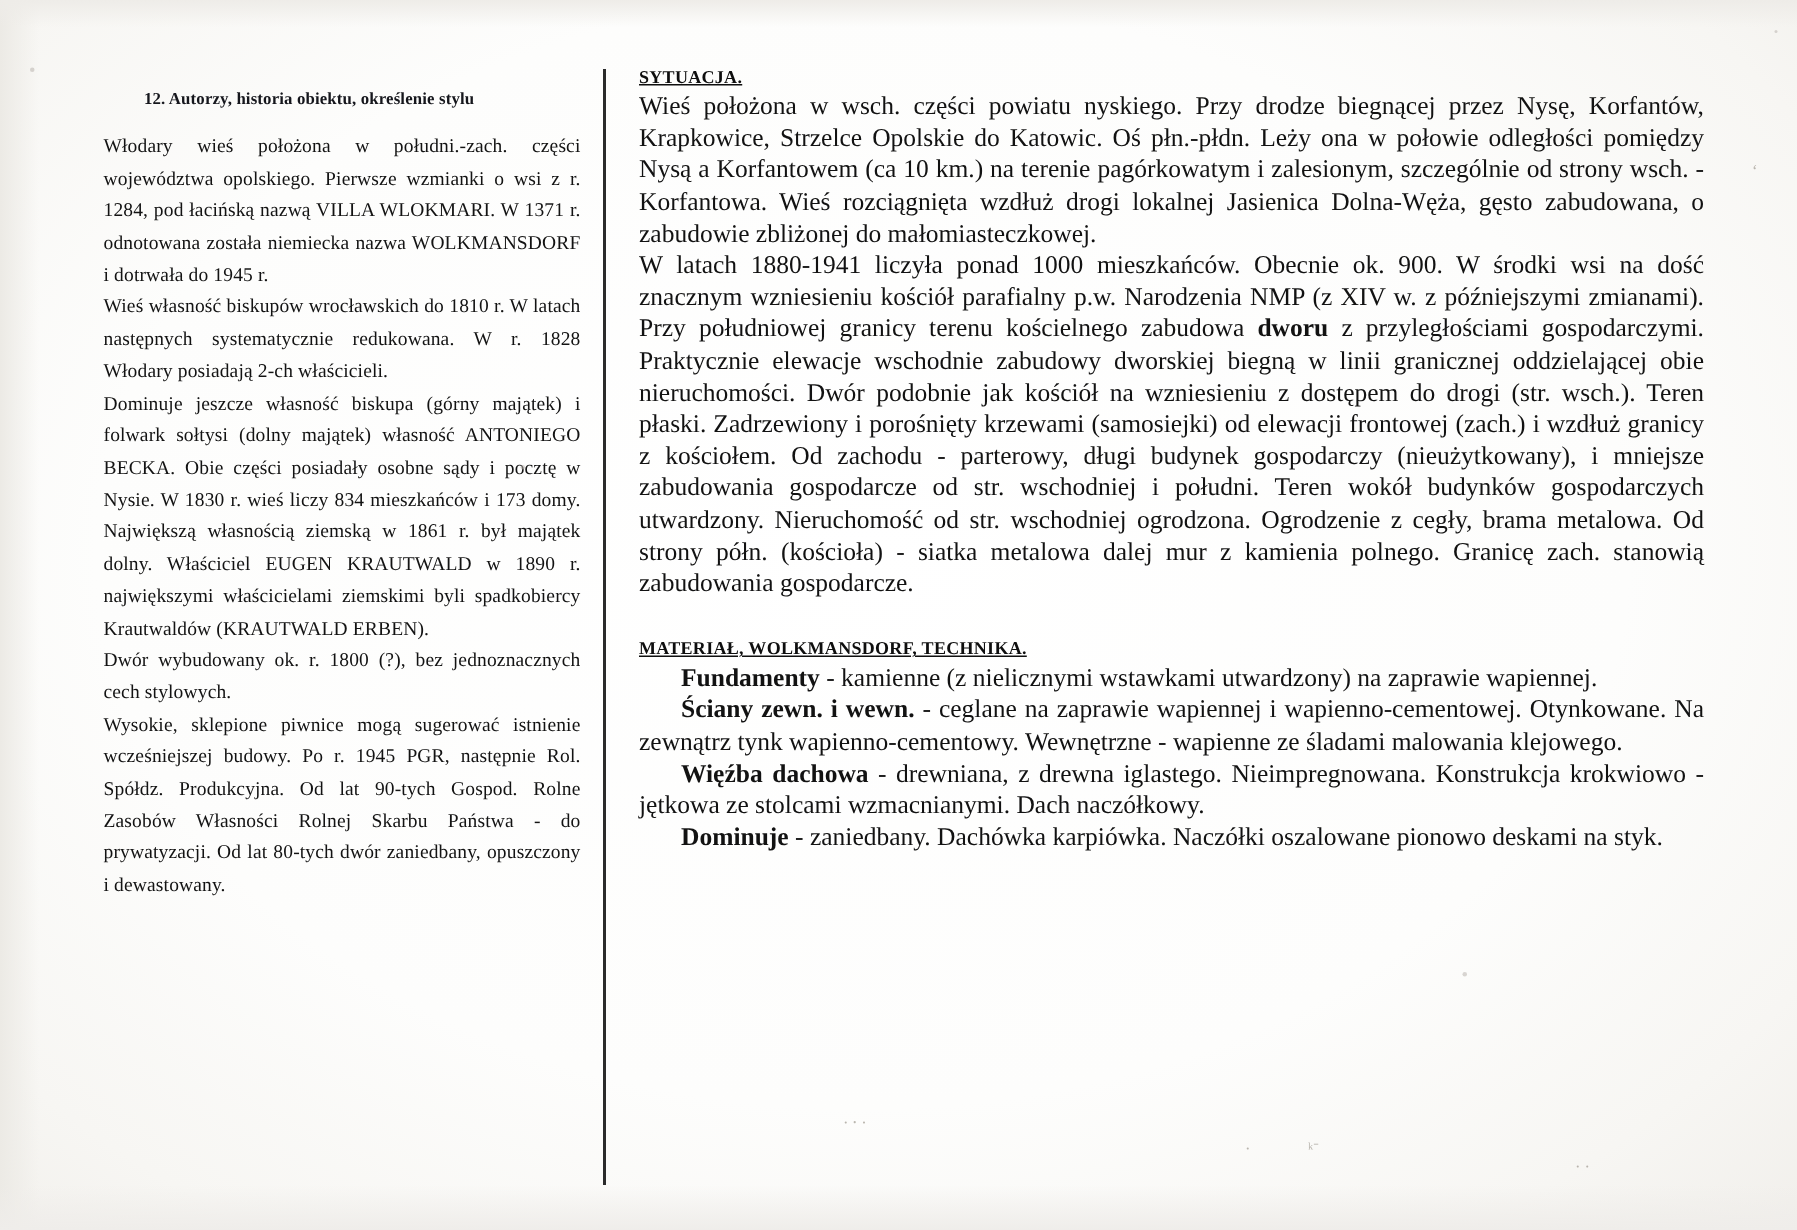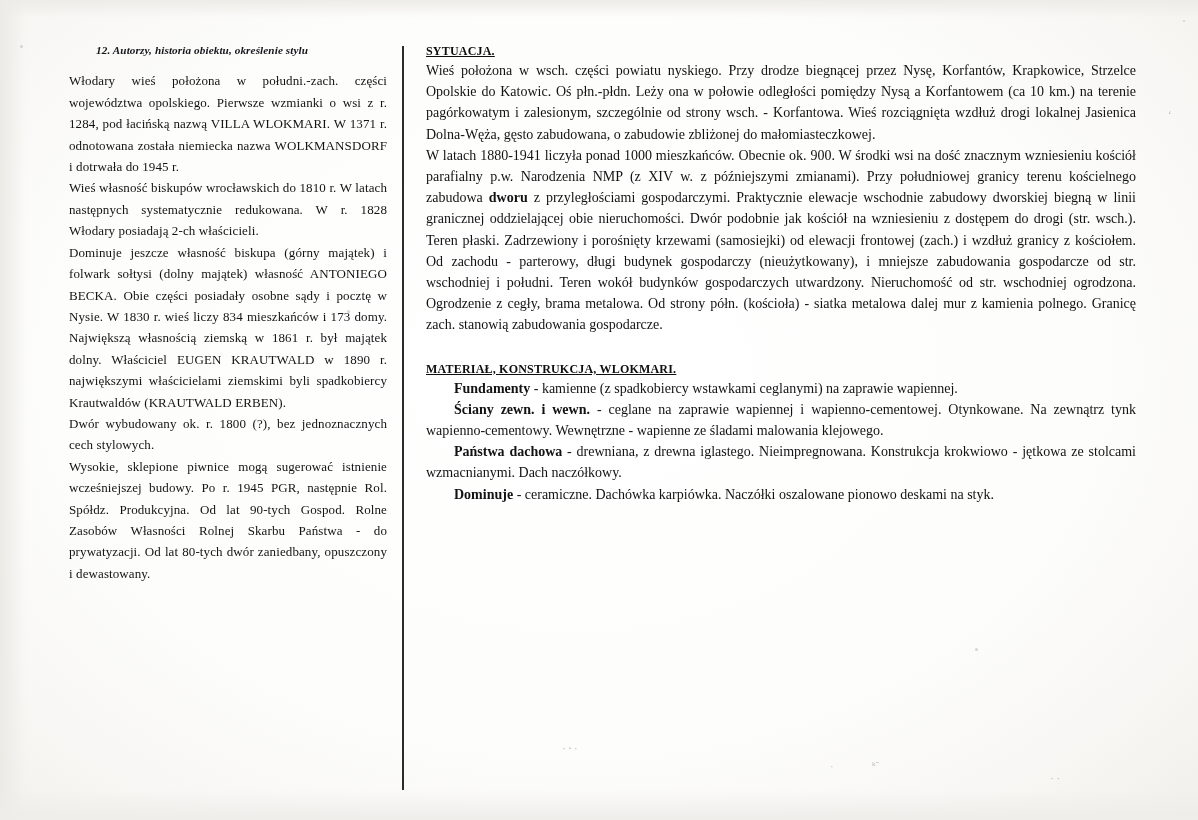--- a/index.html
+++ b/index.html
@@ -69,42 +69,41 @@
     background: #2b2b2b;
   }
 
   
   .field-head {
     font-family: "Liberation Serif", serif;
     font-weight: bold;
     font-size: 11.2px;
     letter-spacing: 0.1px;
     color: #15161c;
-    margin: 0 0 13px 0;
+    margin: 16px 0 13px 0;
     line-height: 1.2;
-    font-style: italic;
   }
   .col-left .field-head {
     padding-left: 27px;
   }
 
   
   .col-left p {
     margin: 0;
     font-size: 13px;
     line-height: 21.4px;
     text-align: justify;
     text-justify: inter-word;
     color: #131313;
     letter-spacing: 0.1px;
   }
 
   .col-right p {
     margin: 0;
-    font-size: 14px;
+    font-size: 17px;
     line-height: 21.2px;
     text-align: justify;
     text-justify: inter-word;
     color: #121212;
   }
 
   .sec-title {
     font-weight: bold;
     font-size: 12px;
     text-decoration: underline;
@@ -166,30 +165,30 @@
   <div class="col-right">
 
     <span class="sec-title">SYTUACJA.</span>
 
     <p>Wieś położona w wsch. części powiatu nyskiego. Przy drodze biegnącej przez Nysę, Korfantów, Krapkowice, Strzelce Opolskie do Katowic. Oś płn.-płdn. Leży ona w połowie odległości pomiędzy Nysą a Korfantowem (ca 10 km.) na terenie pagórkowatym i zalesionym, szczególnie od strony wsch. - Korfantowa. Wieś rozciągnięta wzdłuż drogi lokalnej Jasienica Dolna-Węża, gęsto zabudowana, o zabudowie zbliżonej do małomiasteczkowej.</p>
 
     <p><span>W latach 1880-1941 liczyła ponad 1000 mieszkańców. Obecnie ok. 900. W środki wsi na dość znacznym wzniesieniu kościół parafialny p.w. Narodzenia NMP (z XIV w. z późniejszymi zmianami). Przy południowej granicy terenu kościelnego zabudowa </span><b class="dwor">dworu</b><span> z przyległościami gospodarczymi. Praktycznie elewacje wschodnie zabudowy dworskiej biegną w linii granicznej oddzielającej obie nieruchomości. Dwór podobnie jak kościół na wzniesieniu z dostępem do drogi (str. wsch.). Teren płaski. Zadrzewiony i porośnięty krzewami (samosiejki) od elewacji frontowej (zach.) i wzdłuż granicy z kościołem. Od zachodu - parterowy, długi budynek gospodarczy (nieużytkowany), i mniejsze zabudowania gospodarcze od str. wschodniej i południ. Teren wokół budynków gospodarczych utwardzony. Nieruchomość od str. wschodniej ogrodzona. Ogrodzenie z cegły, brama metalowa. Od strony półn. (kościoła) - siatka metalowa dalej mur z kamienia polnego. Granicę zach. stanowią zabudowania gospodarcze.</span></p>
 
     <div class="gap-block"></div>
 
-    <span class="sec-title mat">MATERIAŁ, KONSTRUKCJA, WLOKMARI.</span>
+    <span class="sec-title mat">MATERIAŁ, WOLKMANSDORF, TECHNIKA.</span>
 
-    <p class="tight"><span class="lbl">Fundamenty</span><span> - kamienne (z spadkobiercy wstawkami ceglanymi) na zaprawie wapiennej.</span></p>
+    <p class="tight"><span class="lbl">Fundamenty</span><span> - kamienne (z nielicznymi wstawkami utwardzony) na zaprawie wapiennej.</span></p>
 
     <p class="tight"><span class="lbl">Ściany zewn. i wewn.</span><span> -  ceglane na zaprawie wapiennej i wapienno-cementowej. Otynkowane. Na zewnątrz tynk wapienno-cementowy. Wewnętrzne - wapienne ze śladami malowania klejowego.</span></p>
 
 
-    <p class="tight"><span class="lbl">Państwa dachowa</span><span> - drewniana, z drewna iglastego. Nieimpregnowana. Konstrukcja krokwiowo - jętkowa ze stolcami wzmacnianymi. Dach naczółkowy.</span></p>
+    <p class="tight"><span class="lbl">Więźba dachowa</span><span> - drewniana, z drewna iglastego. Nieimpregnowana. Konstrukcja krokwiowo - jętkowa ze stolcami wzmacnianymi. Dach naczółkowy.</span></p>
 
-    <p class="tight"><span class="lbl">Dominuje</span><span> -  ceramiczne. Dachówka karpiówka. Naczółki oszalowane pionowo deskami na styk.</span></p>
+    <p class="tight"><span class="lbl">Dominuje</span><span> -  zaniedbany. Dachówka karpiówka. Naczółki oszalowane pionowo deskami na styk.</span></p>
   </div>
 
   <span class="mark" style="left:1168px;top:108px;">ʻ</span>
   <span class="mark" style="left:562px;top:740px;">· ⸱ ·</span>
   <span class="mark" style="left:872px;top:757px;">ᵏ⁻</span>
   <span class="mark" style="left:830px;top:760px;">·</span>
   <span class="mark" style="left:1050px;top:772px;">· ·</span>
   <span class="speck" style="left:20px;top:45px;width:3px;height:3px;"></span>
   <span class="speck" style="left:975px;top:648px;width:3px;height:3px;"></span>
   <span class="speck" style="left:347px;top:310px;width:3px;height:3px;"></span>

